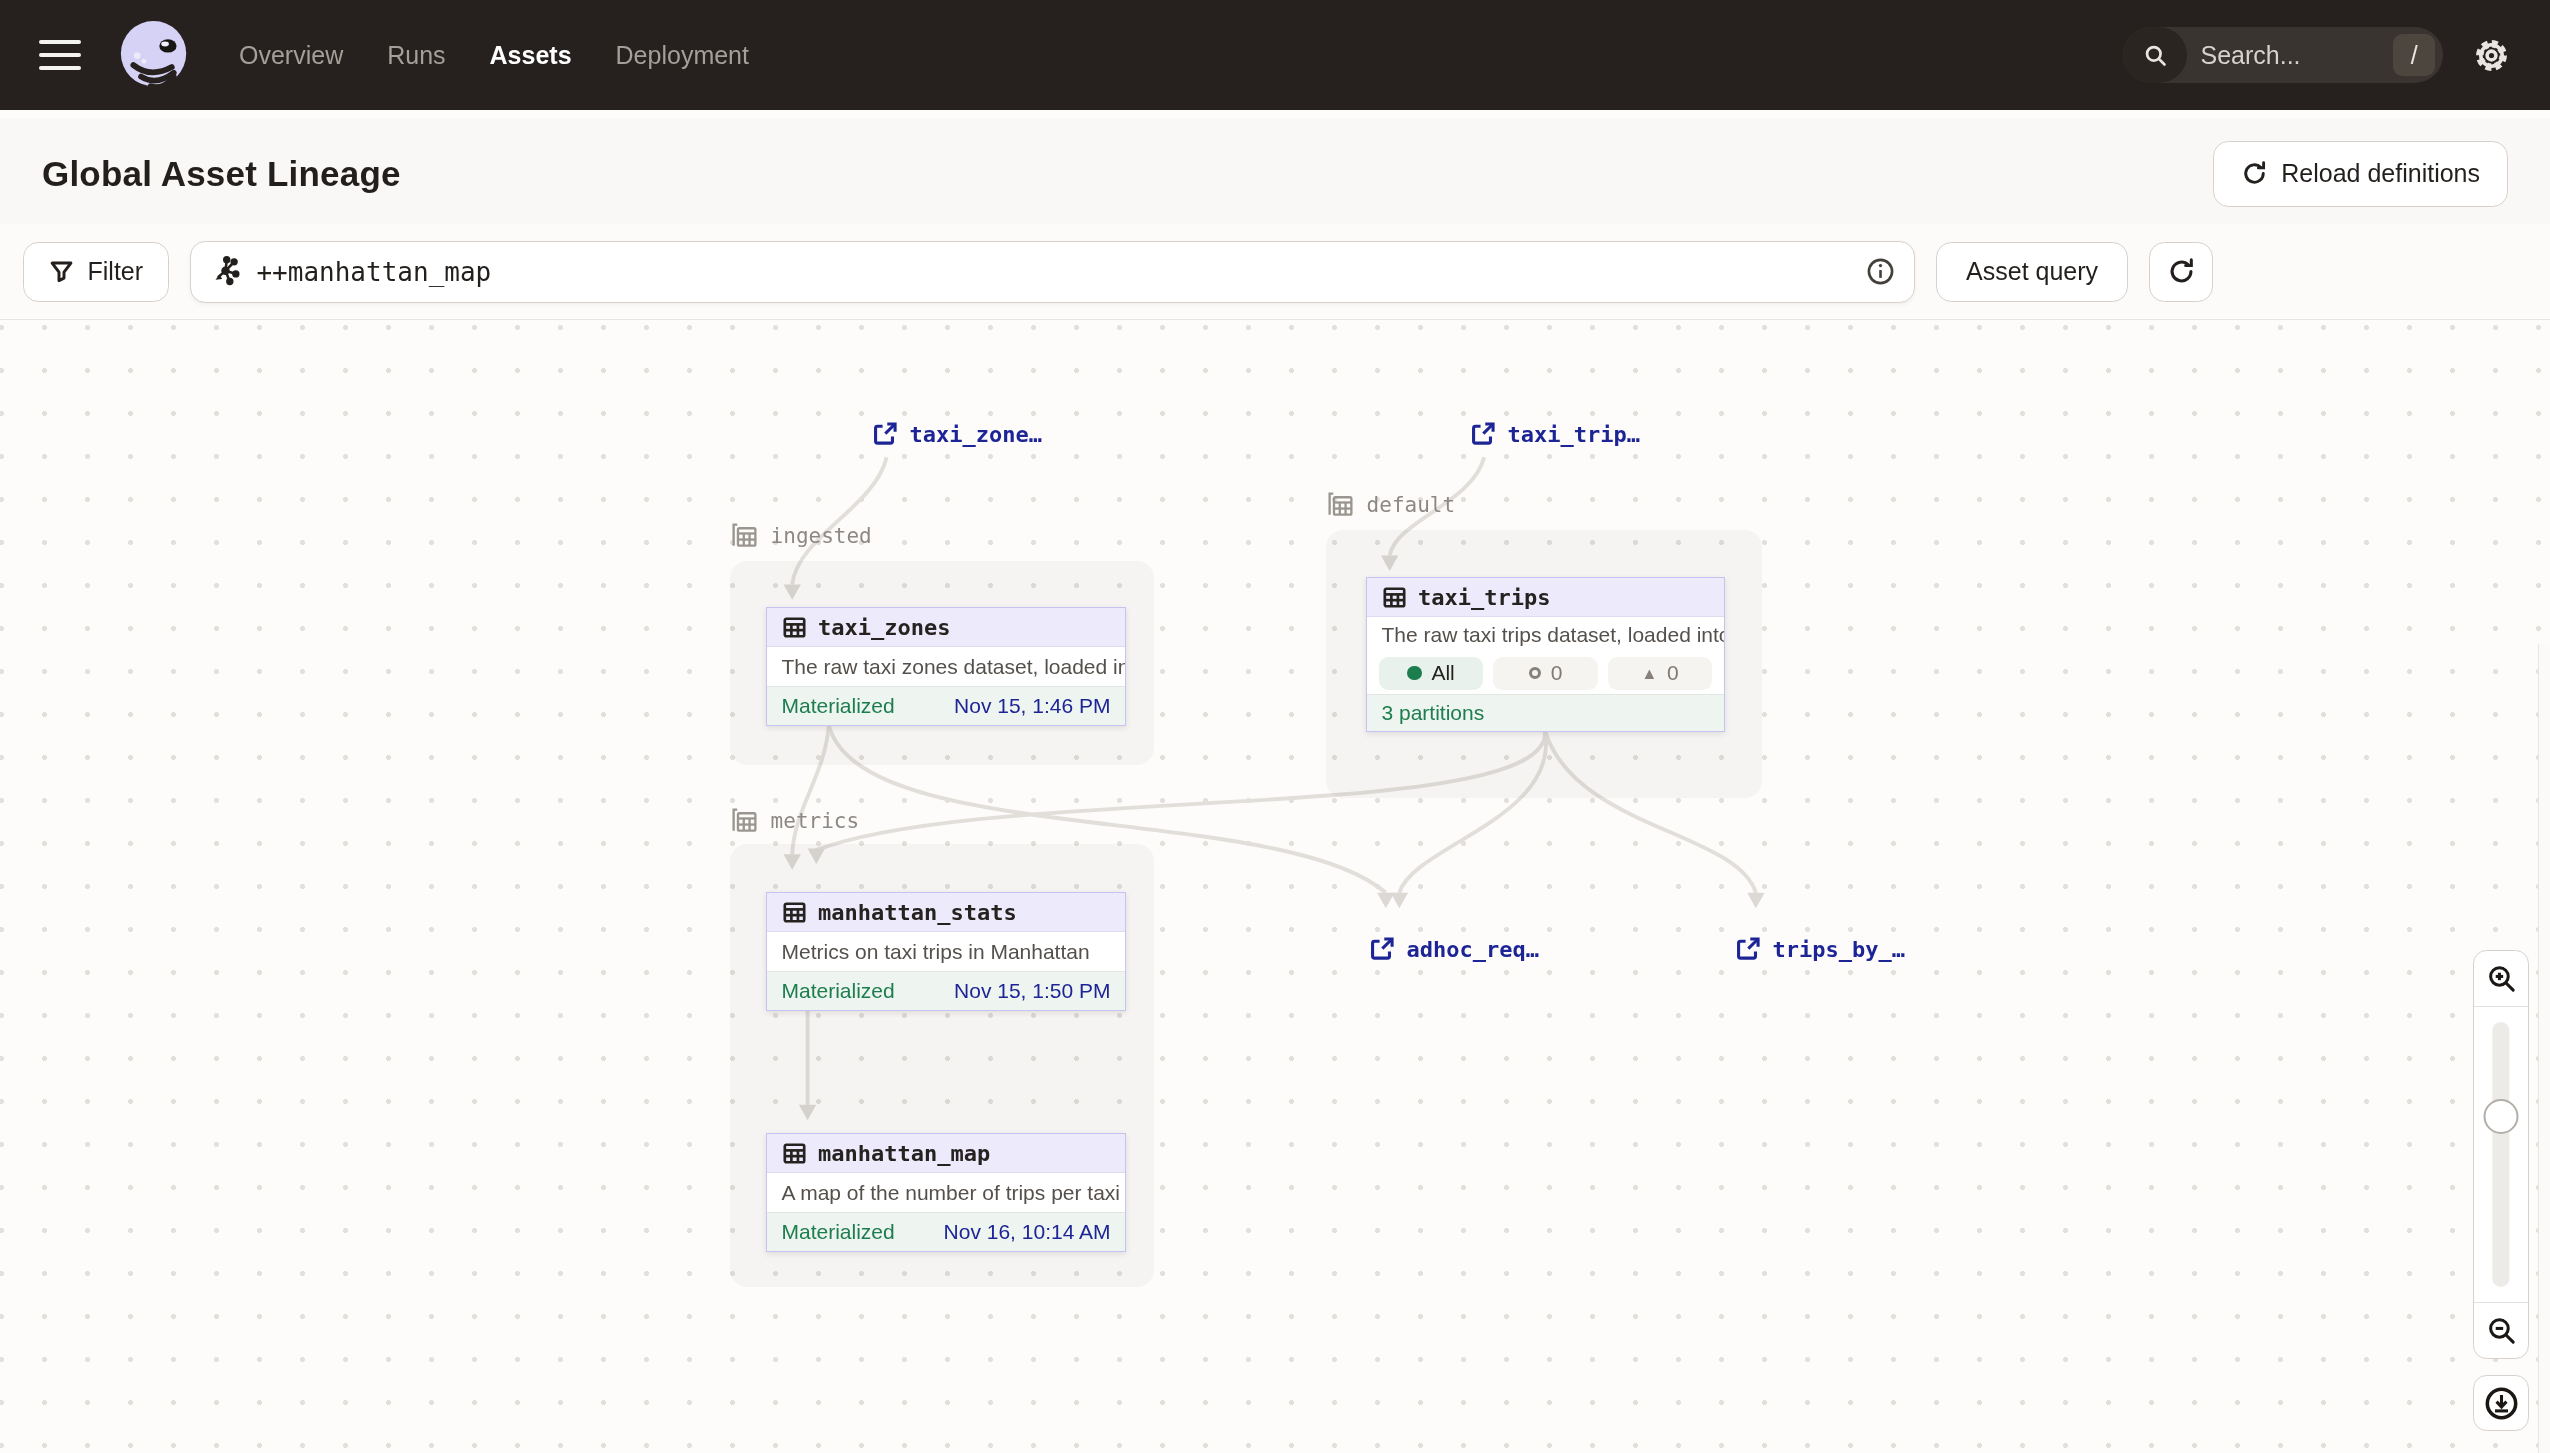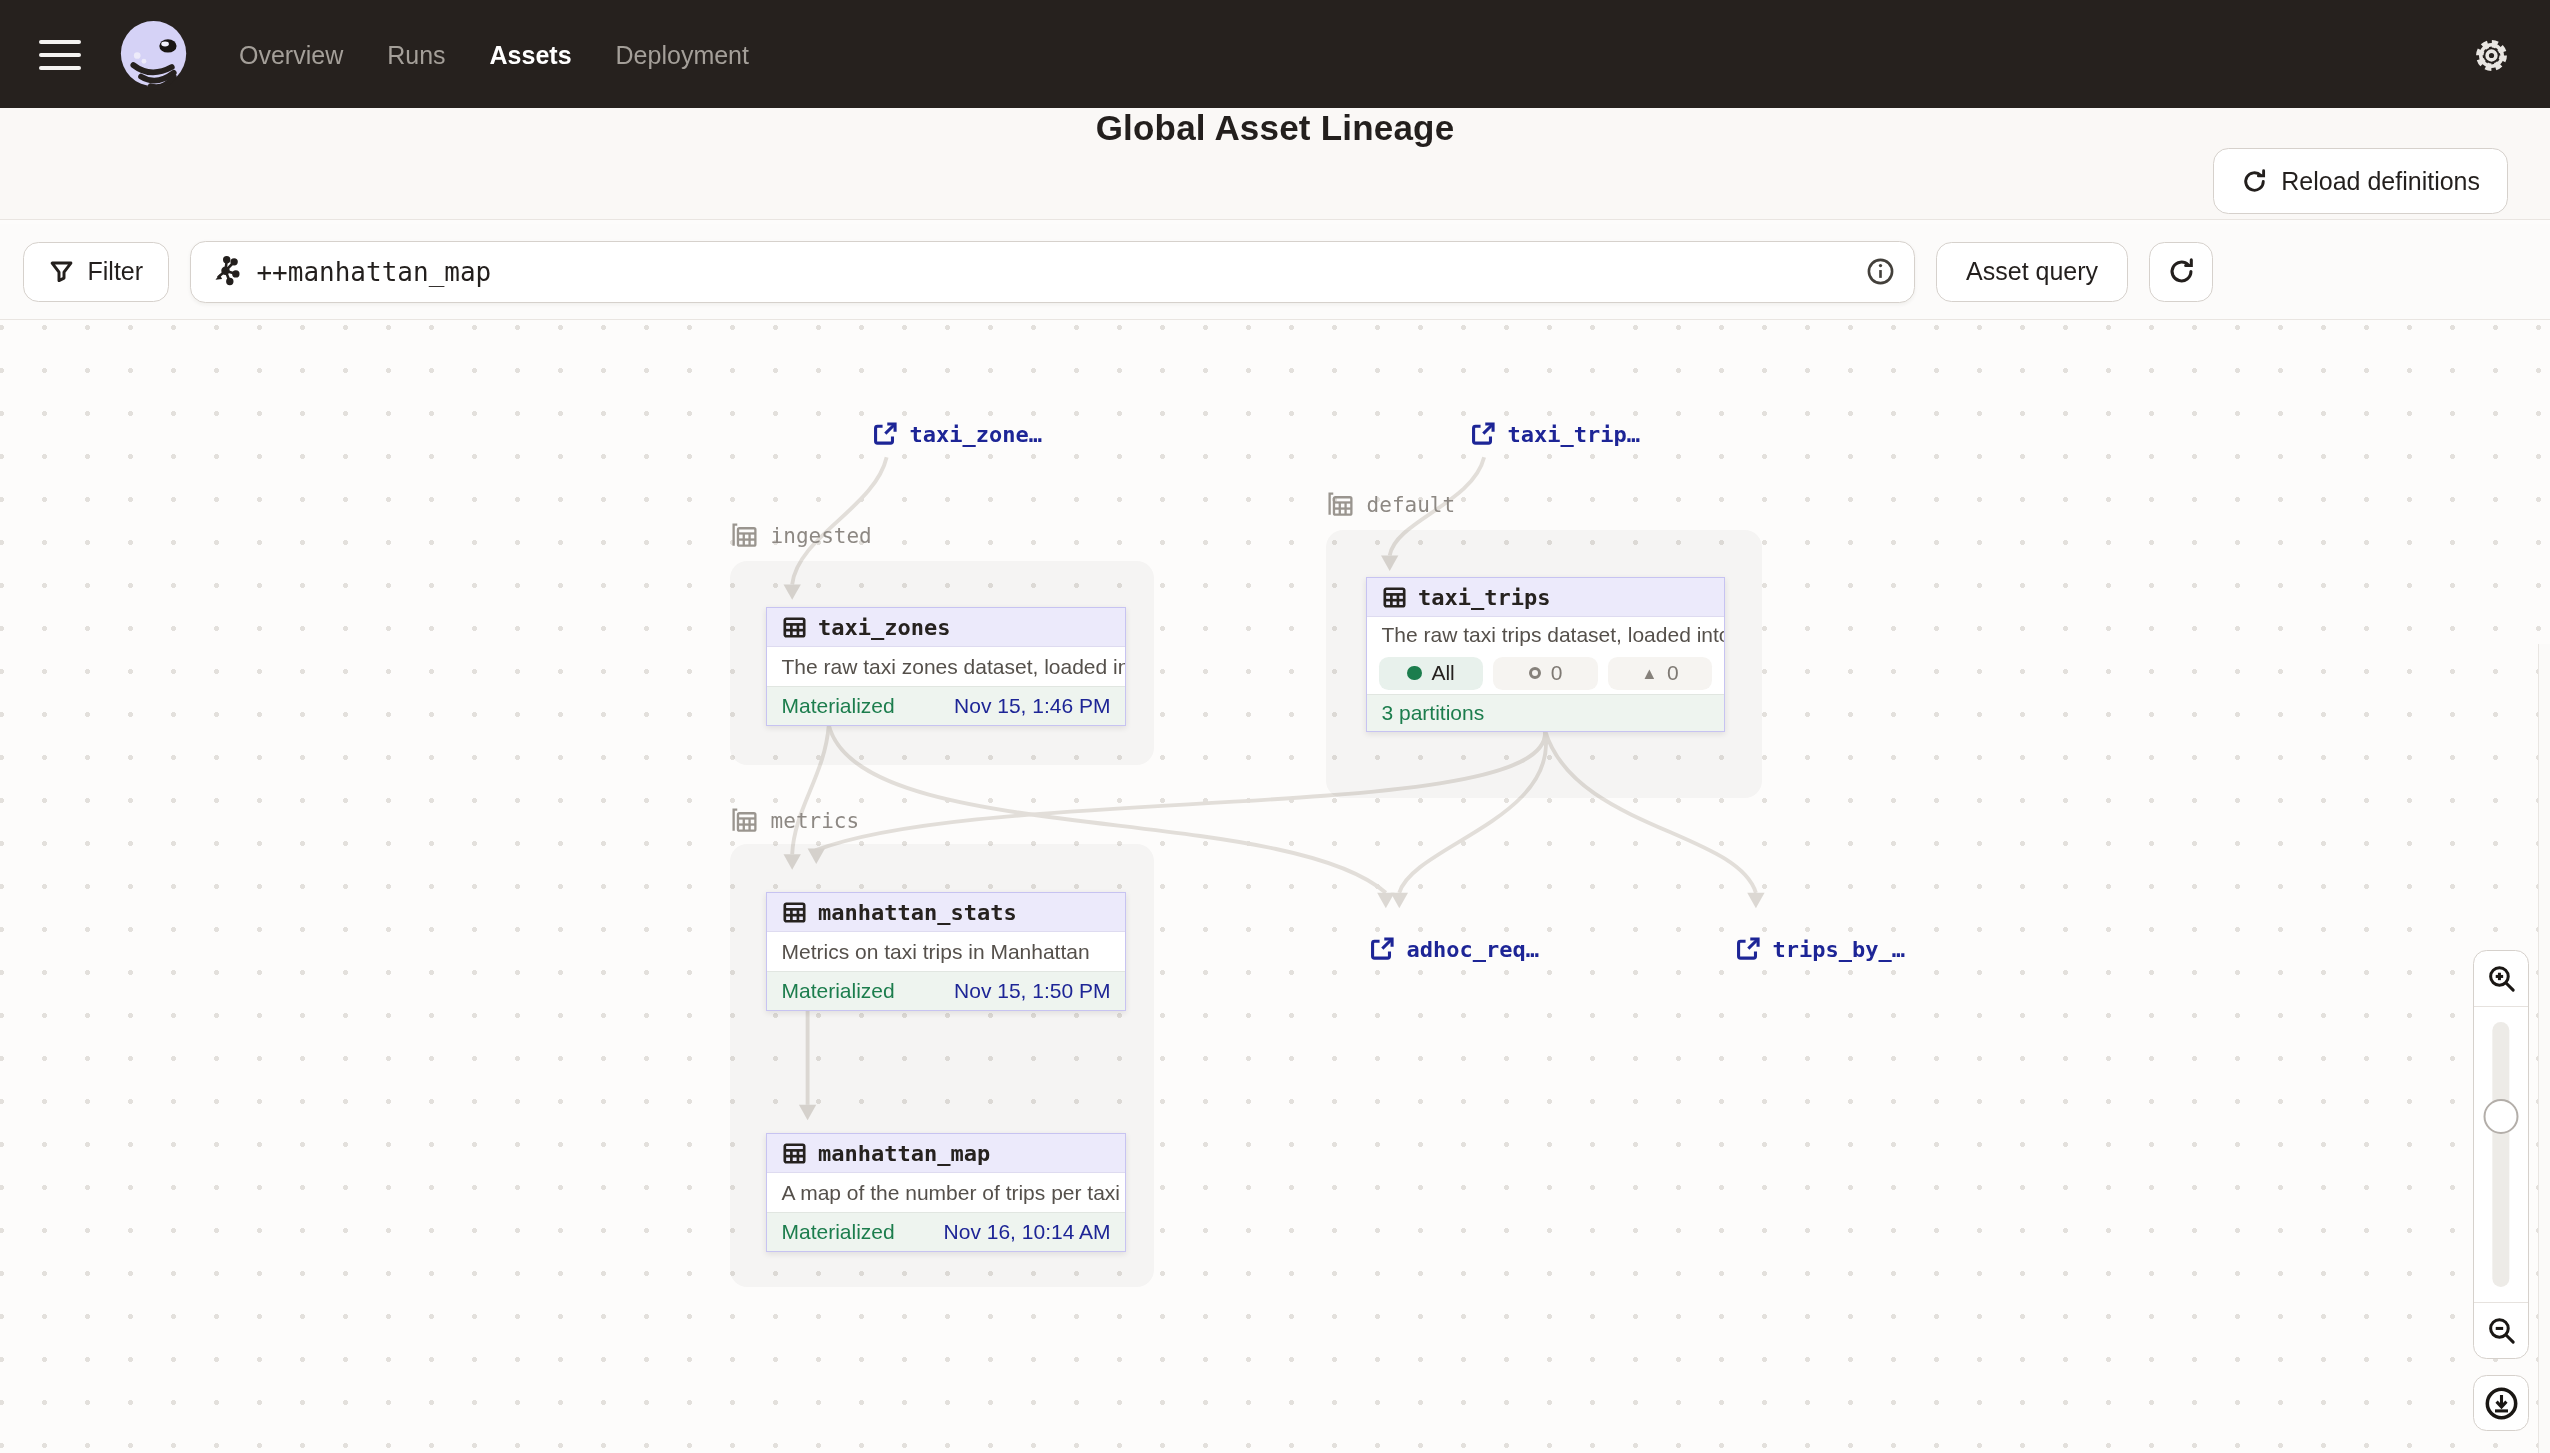--- a/index.html
+++ b/index.html
@@ -16,21 +16,21 @@
   .nav-item.active { color:#ffffff; font-weight:bold; }
   .nav-right { margin-left:auto; display:flex; align-items:center; }
   .search-pill { width:320px; height:56px; background:#39342f; border-radius:28px; display:flex; align-items:center; overflow:hidden; }
   .search-cap { width:64px; height:56px; border-radius:28px; background:#2a2521; display:flex; align-items:center; justify-content:center; }
   .search-input { flex:1; margin-left:13.5px; background:transparent; border:none; outline:none; font-size:25px; color:#d6d2cd; font-family:"Liberation Sans",sans-serif; min-width:0; }
   .search-input::placeholder { color:#d6d2cd; }
   .slash-badge { width:42px; height:42px; margin-right:7.7px; border-radius:9.6px; background:#4c463f; color:#e9e6e2; font-size:25px; display:flex; align-items:center; justify-content:center; flex:0 0 auto; }
   .gear { margin-left:29px; cursor:pointer; }
 
   
-  .page-header { position:absolute; top:108px; left:0; width:2550px; height:112px; background:#faf8f6; border-bottom:1.9px solid #e9e5e1; display:flex; align-items:center; padding:0 42px;flex-direction:column; }
+  .page-header { position:absolute; top:118px; left:0; width:2550px; height:112px; background:#faf8f6; border-bottom:1.9px solid #e9e5e1; display:flex; align-items:center; padding:0 42px; }
   .page-title { font-size:35px; font-weight:bold; color:#231f1d; letter-spacing:0.2px; }
   .btn { display:flex; align-items:center; gap:13.5px; background:#ffffff; border:1.9px solid #d6d1cc; border-radius:15.4px; font-size:25px; color:#231f1d; cursor:pointer; }
   .reload-btn { margin-left:auto; height:66px; padding:0 27px;text-align:right; }
 
   
   .toolbar { position:absolute; top:224px; left:0; width:2550px; height:96px; background:#fcfbfa; border-bottom:1.9px solid #e9e5e1; display:flex; align-items:center; padding:0 23px; gap:21px; }
   .filter-btn { height:60px; padding:0 25px; }
   .query-box { flex:1; height:62px; background:#fff; border:1.9px solid #d6d1cc; border-radius:15.4px; box-shadow:0 1.9px 3.9px rgba(35,31,29,.05); display:flex; align-items:center; padding:0 19px; gap:15.4px; max-width:1725px; }
   .query-input { flex:1; border:none; outline:none; font-family:"DejaVu Sans Mono", monospace; font-size:26px; color:#231f1d; background:transparent; min-width:0; }
   .clear-btn { height:60px; padding:0 29px; }
@@ -102,20 +102,30 @@
       <circle cx="27" cy="44" r="2.5" fill="#f2f1fb" opacity=".8"></circle>
     </svg>
   </div>
   <div class="nav-items">
     <div class="nav-item">Overview</div>
     <div class="nav-item">Runs</div>
     <div class="nav-item active">Assets</div>
     <div class="nav-item">Deployment</div>
   </div>
   <div class="nav-right">
+    <div class="search-pill">
+      <div class="search-cap">
+        <svg viewBox="0 0 24 24" width="27" height="27" fill="none" stroke="#e9e6e2" stroke-width="2.4">
+          <circle cx="10.5" cy="10.5" r="6"></circle>
+            <line x1="15" y1="15" x2="20" y2="20" stroke-linecap="round"></line>
+        </svg>
+      </div>
+      <input class="search-input" placeholder="Search..." style="">
+      <div class="slash-badge">/</div>
+    </div>
     <div class="gear">
       <svg viewBox="0 0 24 24" width="39" height="39" fill="none" stroke="#e9e6e2">
         <circle cx="12" cy="12" r="7.2" stroke-width="4.6" stroke-dasharray="3.3 2.35"></circle>
         <circle cx="12" cy="12" r="6.6" stroke-width="2.2"></circle>
         <circle cx="12" cy="12" r="2.7" stroke-width="2.2"></circle>
       </svg>
     </div>
   </div>
 </div>
 

